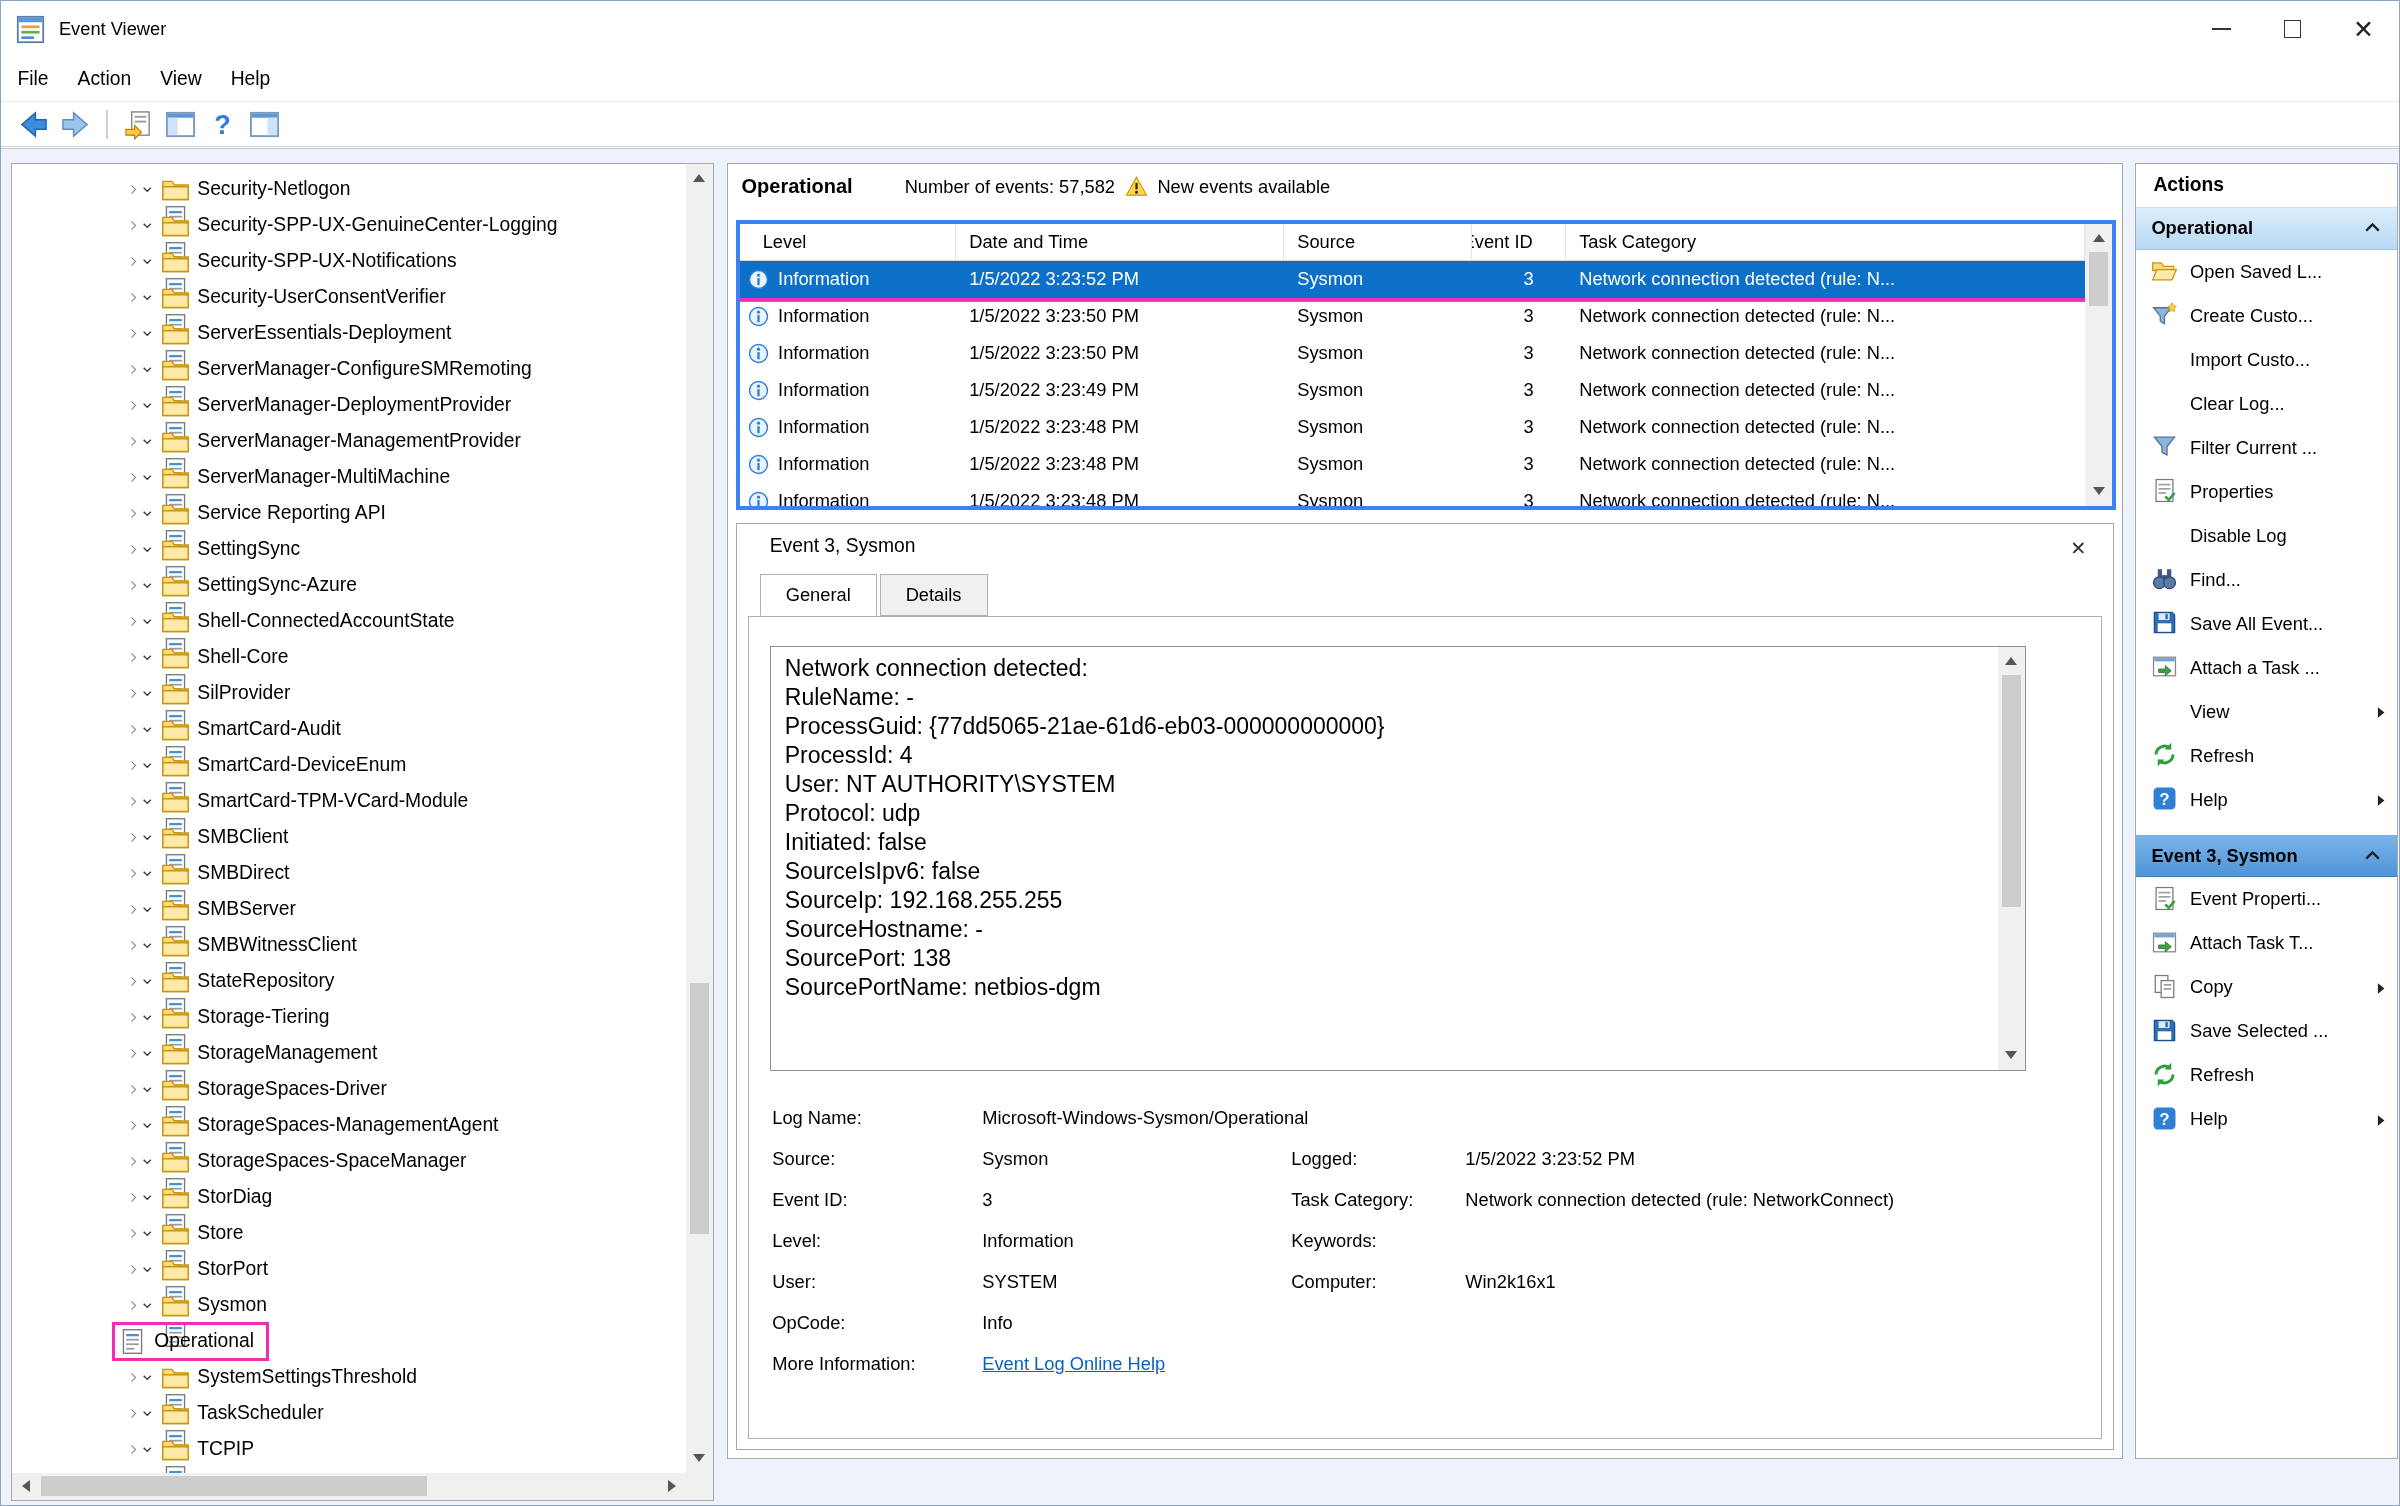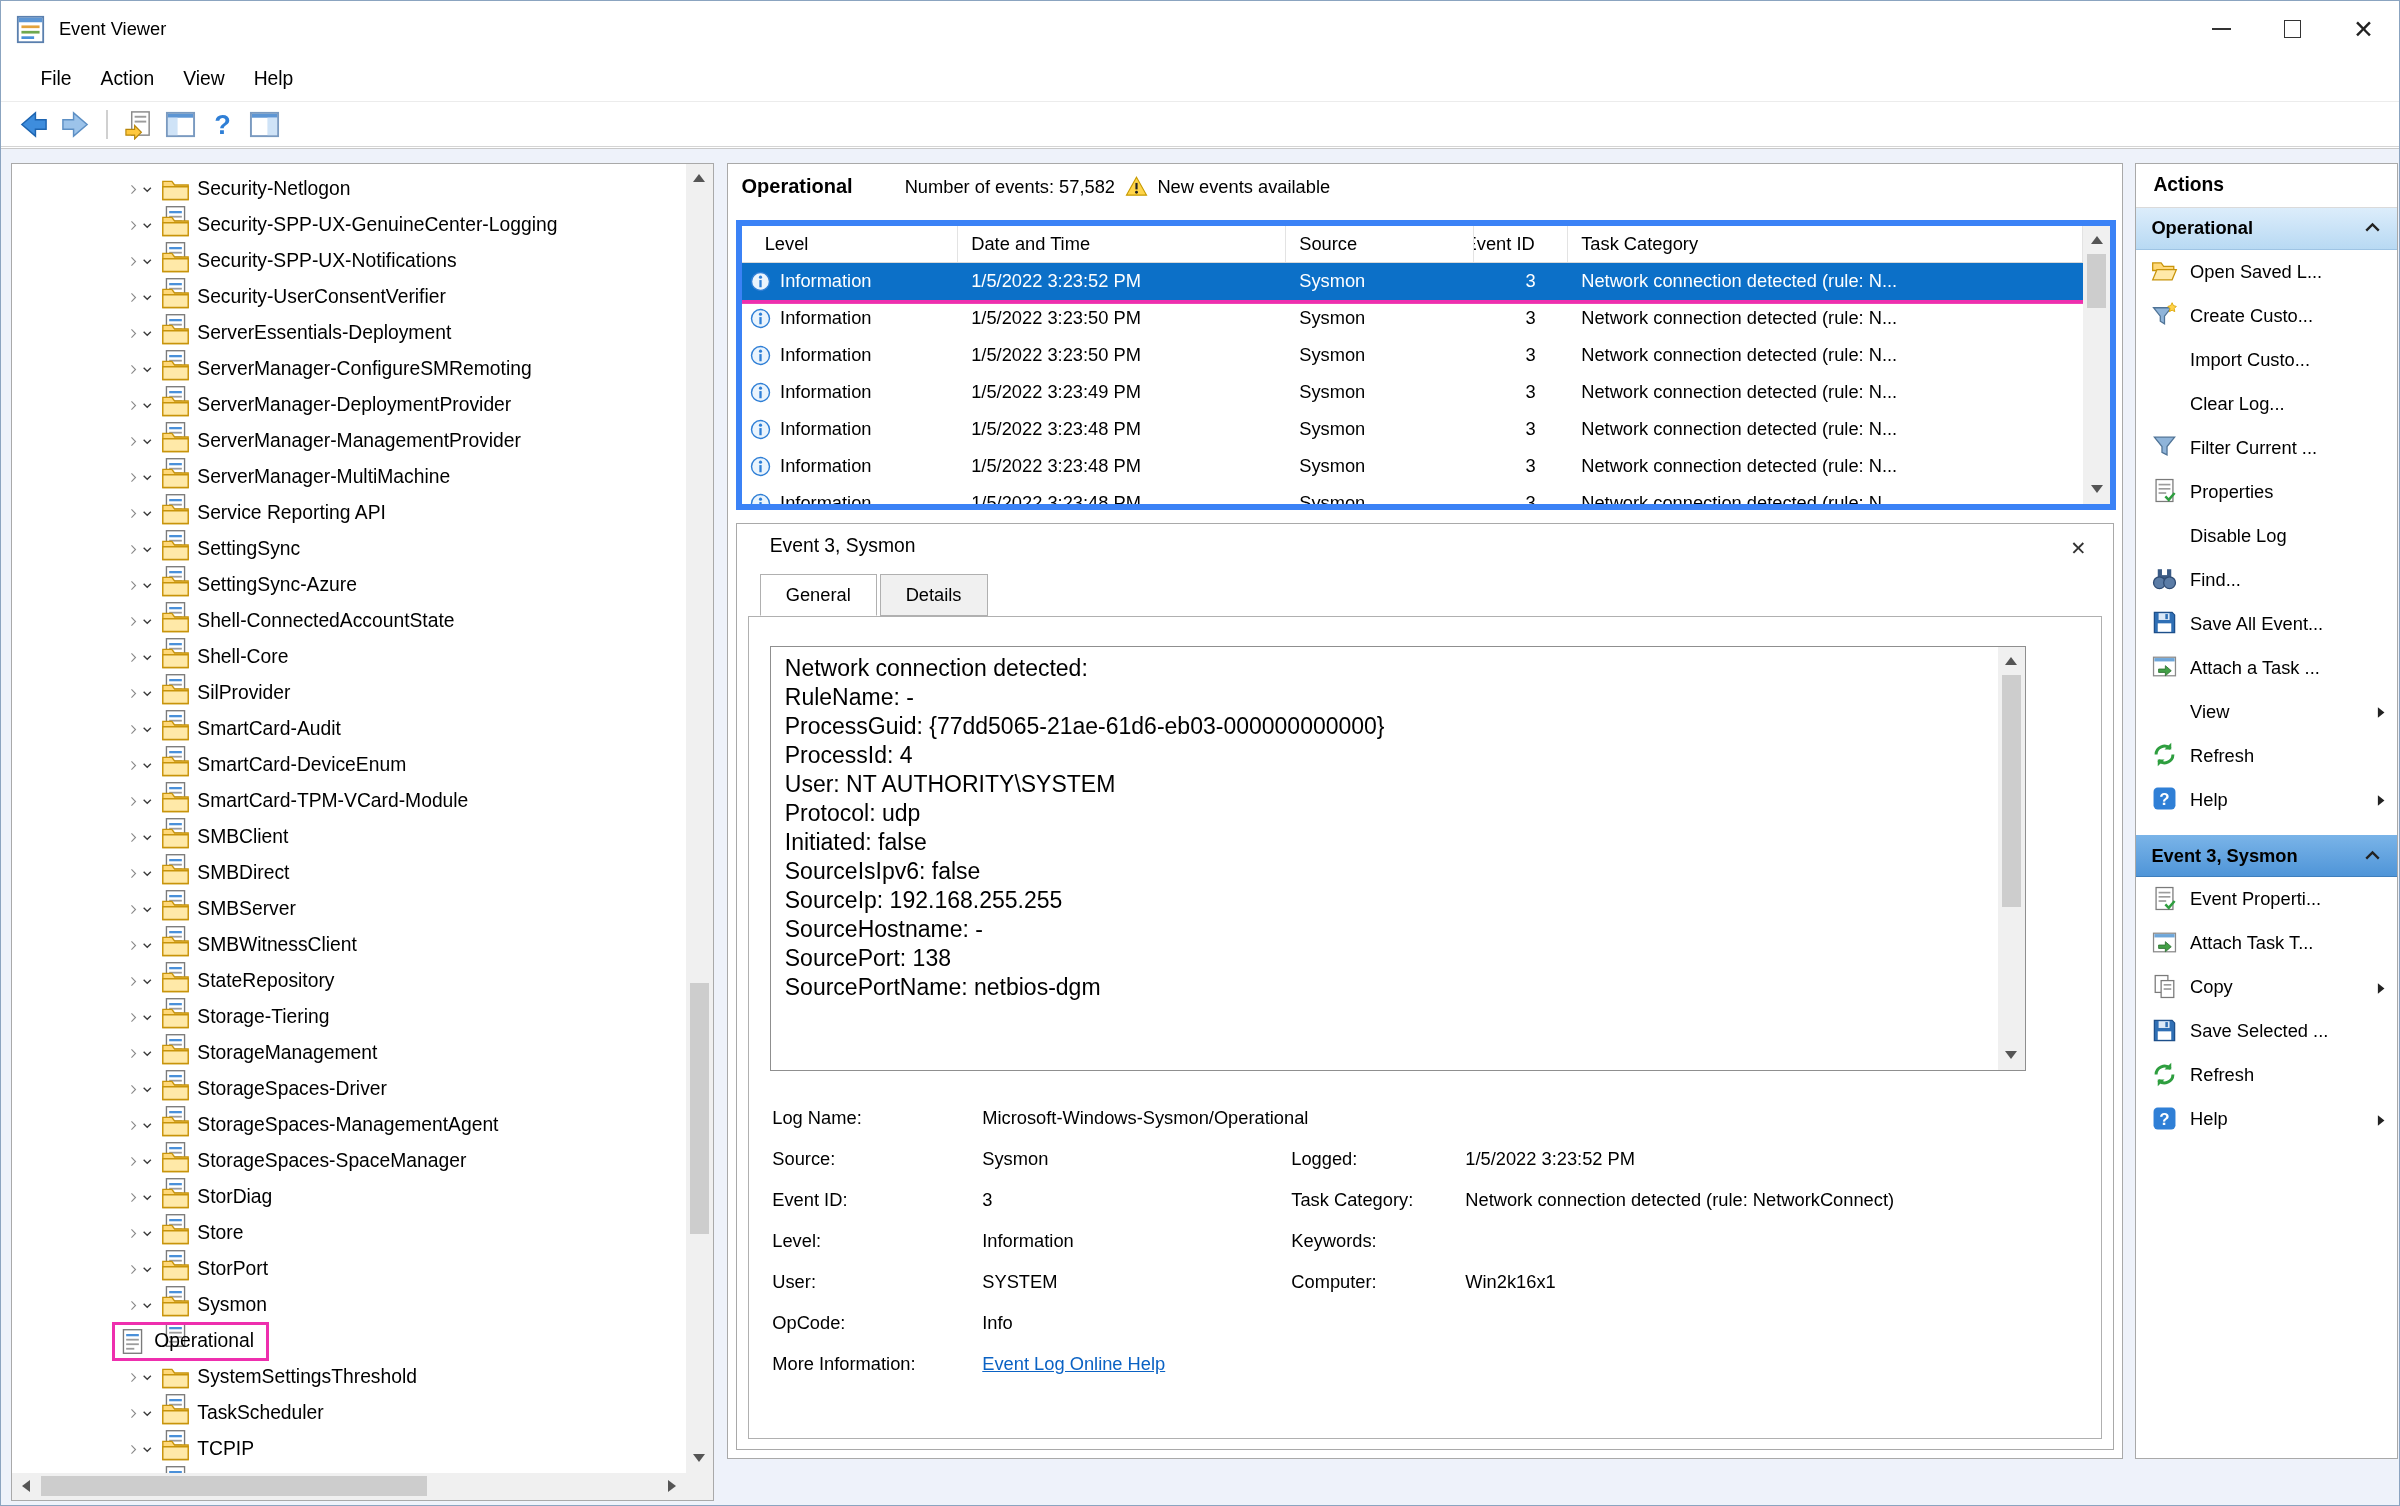--- a/index.html
+++ b/index.html
@@ -14,21 +14,21 @@
   .titlebar { height:56px; display:flex; align-items:center; background:#fff; }
   .app-icon { width:29px; height:29px; margin-left:15.4px; flex:none; }
   .win-title { margin-left:13.5px; font-size:18.3px; }
   .win-controls { margin-left:auto; display:flex; height:100%; }
   .win-btn { width:71px; height:100%; display:flex; align-items:center; justify-content:center; }
   .glyph-min { width:19.3px; height:1.9px; background:#333; }
   .glyph-max { width:17.4px; height:17.4px; border:1.9px solid #333; }
   .glyph-close { font-size:25px; line-height:1; color:#222; }
 
   
-  .menubar { height:44px; display:flex; align-items:center; padding-left:25px; background:#fff; }
+  .menubar { height:44px; display:flex; align-items:center; padding-left:2px; background:#fff; }
   .menu-item { padding:0 14.5px; font-size:19.3px; }
   .toolbar { height:46px; display:flex; align-items:center; padding-left:11.6px; background:#fff;
              border-top:1px solid #ececec; border-bottom:1px solid #d4d4d4; }
   .tb-btn { width:42px; height:39px; display:flex; align-items:center; justify-content:center; }
   .tb-btn .sym { width:31px; height:31px; }
   .tb-btn.sep { width:1.9px; height:29px; background:#d0d0d0; margin:0 9.7px; }
 
   
   .content { position:absolute; top:147px; left:0; right:0; bottom:0; background:#eef2fa; border-top:1px solid #c9c9c9; }
   .panel { position:absolute; background:#fff; border:1px solid #a9a9a9; }
@@ -65,21 +65,21 @@
   .tri-right { border-left:8.7px solid #555; margin-right:-4.8px; }
   .sb-corner { position:absolute; right:0; bottom:0; width:27px; height:27px; background:#f0f0f0; }
 
   
   .center-panel { left:726px; top:13.5px; width:1396px; height:1296px; }
   .list-header { position:absolute; left:13.5px; top:11.6px; display:flex; align-items:center; }
   .list-title { font-size:20px; font-weight:bold; }
   .list-sub { margin-left:52px; font-size:18.3px; display:flex; align-items:center; gap:9.7px; }
   .warn-ic { width:23px; height:23px; }
 
-  .etable { position:absolute; left:7.7px; right:6px; top:56px; height:290px; border:6px solid #3b82f6; overflow:hidden; background:#fff; }
+  .etable { position:absolute; left:7.7px; right:6px; top:56px; height:290px; border:4px solid #3b82f6; overflow:hidden; background:#fff; }
   .ehead { height:37px; display:flex; align-items:stretch; border-bottom:1px solid #d9d9d9; font-size:18.3px; margin-right:27px; }
   .ehead .ec { border-right:1px solid #e3e3e3; }
   .ec { display:flex; align-items:center; padding-left:13.5px; white-space:nowrap; overflow:hidden; }
   .c-level { width:216px; padding-left:7.7px; gap:7.7px; }
   .ehead .c-level { padding-left:23px; }
   .c-date { width:328px; }
   .c-source { width:188px; }
   .c-id { width:94px; justify-content:flex-end; padding-left:0; padding-right:32px; }
   .c-task { flex:1; }
   .erows { position:absolute; left:0; right:27px; top:37px; bottom:0; overflow:hidden; }

